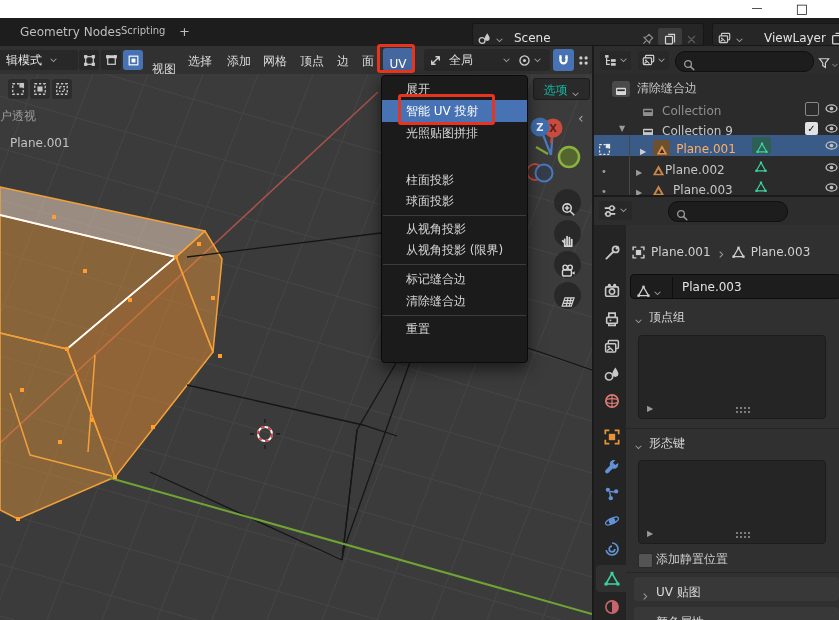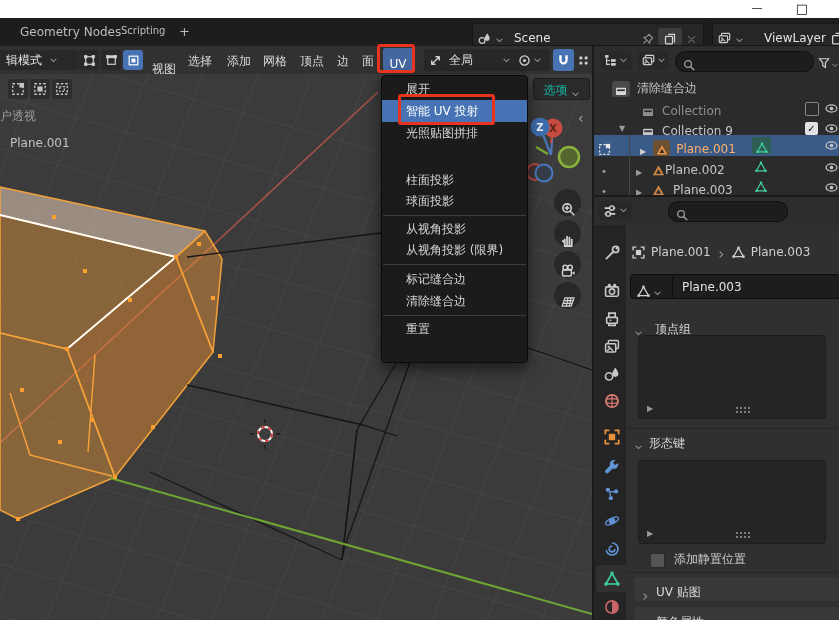--- a/index.html
+++ b/index.html
@@ -659,21 +659,21 @@
     <div class="fx" style="position:absolute;left:4px;top:49px;width:209px;height:23px;background:#1d1d1d;border:1px solid #0e0e0e;border-radius:4px;gap:3px">
       <svg class="i" viewBox="0 0 12 12" style="width:13px;height:13px;color:#cfcfcf;margin-left:6px">
           <use href="#tri"></use>
         </svg>
       <svg class="i chev" viewBox="0 0 12 12">
           <use href="#chev"></use>
         </svg>
       <span style="color:#e2e2e2;margin-left:7px;border-left:1px solid #0e0e0e;padding-left:9px;height:21px;line-height:21px;flex:1">Plane.003</span>
     </div>
 
-    <div class="fx" style="position:absolute;left:8px;top:96px;gap:12px">
+    <div class="fx" style="position:absolute;left:8px;top:84px;gap:6px">
       <svg class="i chev" viewBox="0 0 12 12">
           <use href="#chev"></use>
         </svg>
       <span style="color:#d8d8d8">顶点组</span>
     </div>
     <div class="listbox" style="left:12px;top:110px;width:186px;height:82px">
       <span style="position:absolute;left:8px;bottom:5px;font-size:8px;color:#9a9a9a">▶</span>
       <span class="grip" style="left:97px;bottom:9px"></span>
     </div>
 
@@ -682,21 +682,21 @@
       <svg class="i chev" viewBox="0 0 12 12">
           <use href="#chev"></use>
         </svg>
       <span style="color:#d8d8d8">形态键</span>
     </div>
     <div class="listbox" style="left:12px;top:235px;width:186px;height:82px">
       <span style="position:absolute;left:8px;bottom:5px;font-size:8px;color:#9a9a9a">▶</span>
       <span class="grip" style="left:97px;bottom:9px"></span>
     </div>
 
-    <div class="fx" style="position:absolute;left:24px;top:326px;gap:9px">
+    <div class="fx" style="position:absolute;left:12px;top:326px;gap:3px">
       <span style="width:13px;height:13px;background:#545454;border:1px solid #2a2a2a;border-radius:2px;display:inline-block"></span>
       <span style="color:#cfcfcf">添加静置位置</span>
     </div>
 
     <div style="position:absolute;left:0;top:347px;width:213px;height:1px;background:#262626"></div>
     <div class="fx" style="position:absolute;left:8px;top:352px;width:205px;height:24px;background:#383838;border-radius:4px;gap:6px">
       <svg class="i chev" viewBox="0 0 12 12" style="margin-left:7px;transform:rotate(-90deg)">
           <use href="#chev"></use>
         </svg>
       <span style="color:#d8d8d8">UV 贴图</span>

